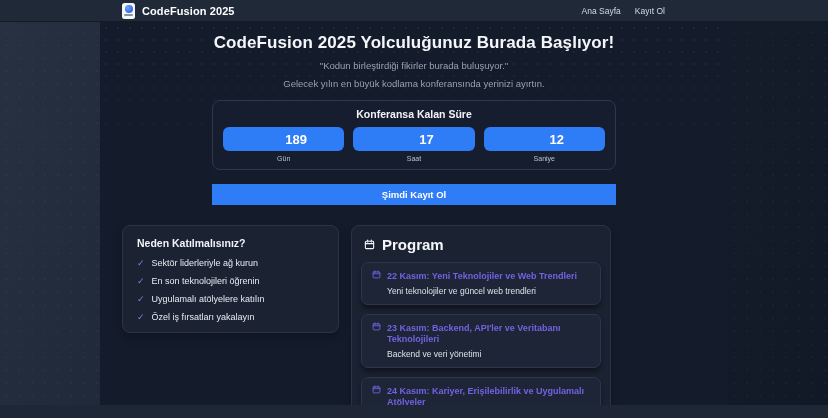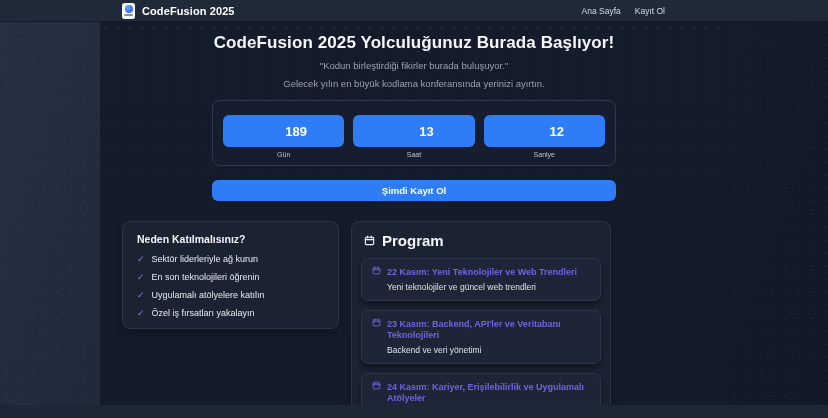--- a/index.html
+++ b/index.html
@@ -63,30 +63,30 @@
   
   .countdown {
     width: 404px; margin: 11px auto 0;
     background: #161d2e; border: 1px solid #2d3849; border-radius: 8px;
     padding: 7px 10px 7px;
   }
   .countdown-title { text-align: center; font-size: 10.5px; font-weight: bold; color: #f2f4f8; }
   .countdown-row { display: flex; gap: 9px; margin-top: 7px; }
   .cd-unit { flex: 1; text-align: center; }
   .cd-box {
-    background: #2e7cf6; border-radius: 6px; height: 32px;
+    background: #2e7cf6; border-radius: 6px; height: 24px;
     display: flex; align-items: center; justify-content: center;
     font-size: 13px; font-weight: bold; color: #ffffff; padding-left: 25px;
   }
   .cd-label { margin-top: 4px; font-size: 7px; color: #b9c3d2; }
 
   
   .cta-wrap { width: 404px; margin: 14px auto 0; }
   .cta-btn {
-    width: 100%; height: 21px; border: none; border-radius: 6px;
+    width: 100%; height: 21px; border: none; border-radius: 0;
     background: #2e7cf6; color: #ffffff; font-size: 9.5px; font-weight: bold;
     font-family: inherit; cursor: pointer; display: flex; align-items: center; justify-content: center;
   }
 
   
   .cards-row { display: flex; gap: 12px; padding-left: 22px; margin-top: 20px; align-items: flex-start; }
   .card {
     background: #1b2232; border: 1px solid #2b3446; border-radius: 8px;
     box-shadow: 0 4px 8px rgba(0,0,0,0.25);
   }
@@ -139,27 +139,28 @@
   <div class="main-col">
     <div class="main-inner">
 
       <section class="hero">
         <h1 class="hero-title">CodeFusion 2025 Yolculuğunuz Burada Başlıyor!</h1>
         <p class="hero-quote">"Kodun birleştirdiği fikirler burada buluşuyor."</p>
         <p class="hero-sub">Gelecek yılın en büyük kodlama konferansında yerinizi ayırtın.</p>
       </section>
 
       <section class="countdown">
+        <div class="countdown-title">Konferansa Kalan Süre</div>
         <div class="countdown-row">
           <div class="cd-unit">
             <div class="cd-box">189</div>
             <div class="cd-label">Gün</div>
           </div>
           <div class="cd-unit">
-            <div class="cd-box">13</div>
+            <div class="cd-box">17</div>
             <div class="cd-label">Saat</div>
           </div>
           <div class="cd-unit">
             <div class="cd-box">12</div>
             <div class="cd-label">Saniye</div>
           </div>
         </div>
       </section>
 
       <div class="cta-wrap">

